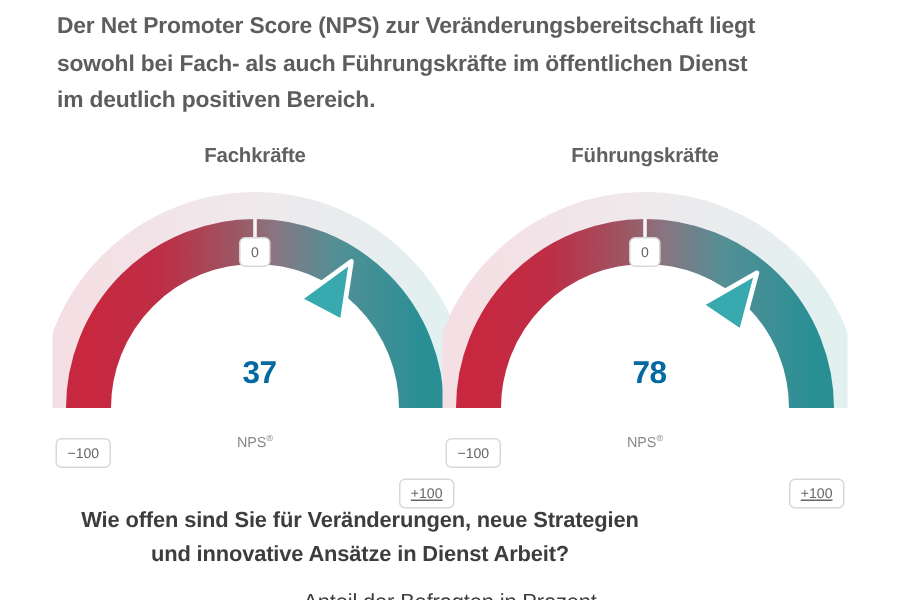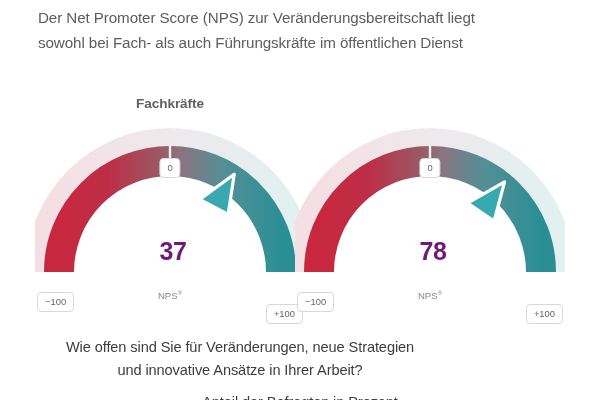--- a/index.html
+++ b/index.html
@@ -15,21 +15,21 @@
     position: relative;
   }
 
   
   .headline {
     position: absolute;
     left: 38px;
     top: 6px;
     width: 530px;
     font-size: 15.2px;
-    font-weight: normal;
+    font-weight: bold;
     line-height: 1.62;
     color: #5d5d5d;
     letter-spacing: -0.1px;
   }
   .headline .hl-line {
     display: block;
     white-space: nowrap;
   }
 
   
@@ -91,33 +91,34 @@
   .chip-zero {
     top: 36px;
     left: 50%;
     transform: translateX(-50%);
   }
   .chip-min {
     top: 170px;
     left: 2px;
   }
   .chip-max {
-    top: 182px;
+    top: 197px;
     right: 2px;
+    text-decoration: underline;
   }
 
   .gauge-value {
     position: absolute;
     top: 141px;
     left: 0;
     width: 276px;
     text-align: center;
-    font-size: 25px;
-    font-weight: bold;
-    color: #701a75;
+    font-size: 21px;
+    font-weight: bold;
+    color: #0369a1;
     letter-spacing: -0.3px;
   }
   .gauge-unit {
     position: absolute;
     top: 194px;
     left: 0;
     width: 270px;
     text-align: center;
     font-size: 9.6px;
     color: #8a8a8a;
@@ -131,20 +132,21 @@
   .question {
     position: absolute;
     left: 0;
     top: 336px;
     width: 480px;
     text-align: center;
     font-size: 14.6px;
     line-height: 1.55;
     color: #3d3d3d;
     letter-spacing: -0.1px;
+    font-weight: bold;
   }
   .question .q-line { display: block; white-space: nowrap; }
 
   .question-clipped {
     position: absolute;
     left: 0;
     top: 391px;
     width: 600px;
     height: 9px;
     overflow: hidden;
@@ -154,20 +156,21 @@
     color: #3d3d3d;
     letter-spacing: -0.1px;
   }
 </style>
 </head>
 <body>
 
 <div class="headline">
   <span class="hl-line">Der Net Promoter Score (NPS) zur Veränderungsbereitschaft liegt</span>
   <span class="hl-line">sowohl bei Fach- als auch Führungskräfte im öffentlichen Dienst</span>
+  <span class="hl-line">im deutlich positiven Bereich.</span>
 </div>
 
 <div class="gauges">
 
   <div class="gauge-block left">
     <div class="gauge-title">Fachkräfte</div>
 
     <div class="gauge-svg-wrap">
       <svg viewBox="0 0 270 170" xmlns="http://www.w3.org/2000/svg">
         <defs>
@@ -200,20 +203,21 @@
       <div class="chip chip-zero">0</div>
       <div class="chip chip-min">−100</div>
       <div class="chip chip-max">+100</div>
     </div>
 
     <div class="gauge-value">37</div>
     <div class="gauge-unit"><span>NPS</span><sup>®</sup></div>
   </div>
 
   <div class="gauge-block right">
+    <div class="gauge-title">Führungskräfte</div>
 
     <div class="gauge-svg-wrap">
       <svg viewBox="0 0 270 170" xmlns="http://www.w3.org/2000/svg">
         <defs>
           <linearGradient id="arcGrad1" x1="0" y1="0" x2="1" y2="0">
             <stop offset="0%" stop-color="#c8283f"></stop>
             <stop offset="22%" stop-color="#bd2e46"></stop>
             <stop offset="46%" stop-color="#9a5a66"></stop>
             <stop offset="55%" stop-color="#8a7480"></stop>
             <stop offset="74%" stop-color="#548f96"></stop>
@@ -243,15 +247,15 @@
     </div>
 
     <div class="gauge-value">78</div>
     <div class="gauge-unit"><span>NPS</span><sup>®</sup></div>
   </div>
 
 </div>
 
 <div class="question">
   <span class="q-line">Wie offen sind Sie für Veränderungen, neue Strategien</span>
-  <span class="q-line">und innovative Ansätze in Ihrer Arbeit?</span>
+  <span class="q-line">und innovative Ansätze in Dienst Arbeit?</span>
 </div>
 <div class="question-clipped">Anteil der Befragten in Prozent</div>
 
 </body></html>

